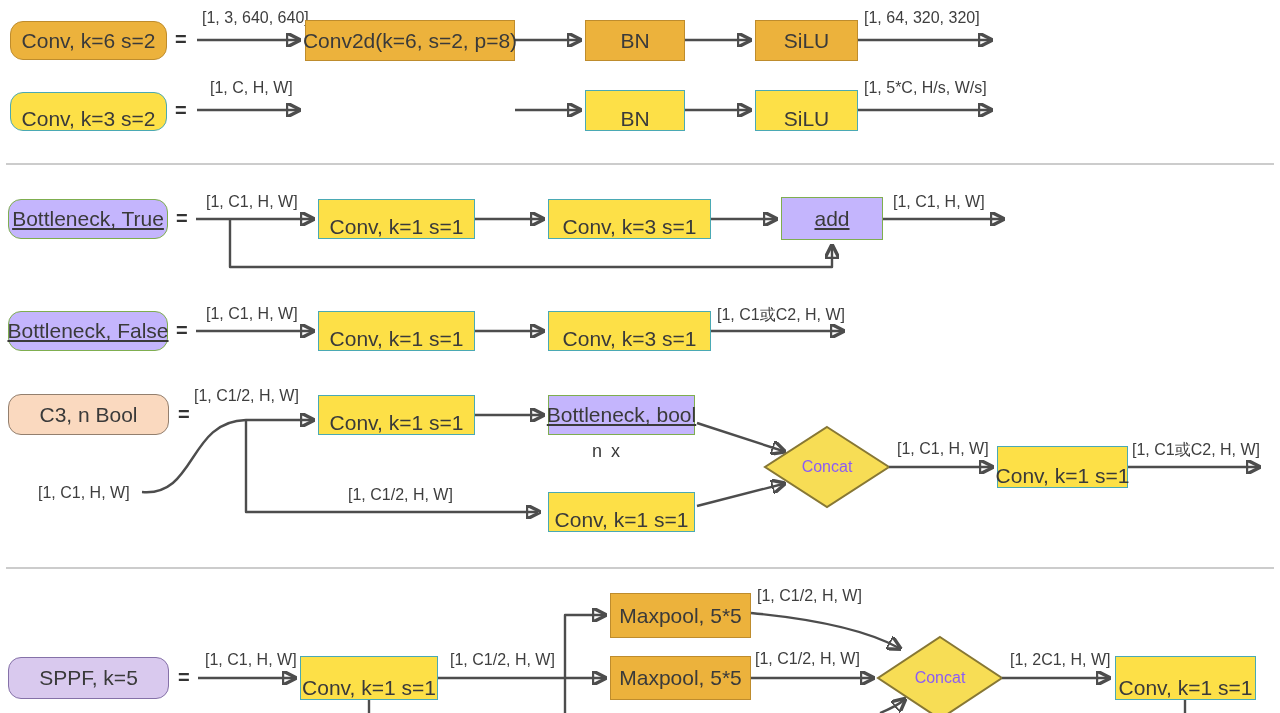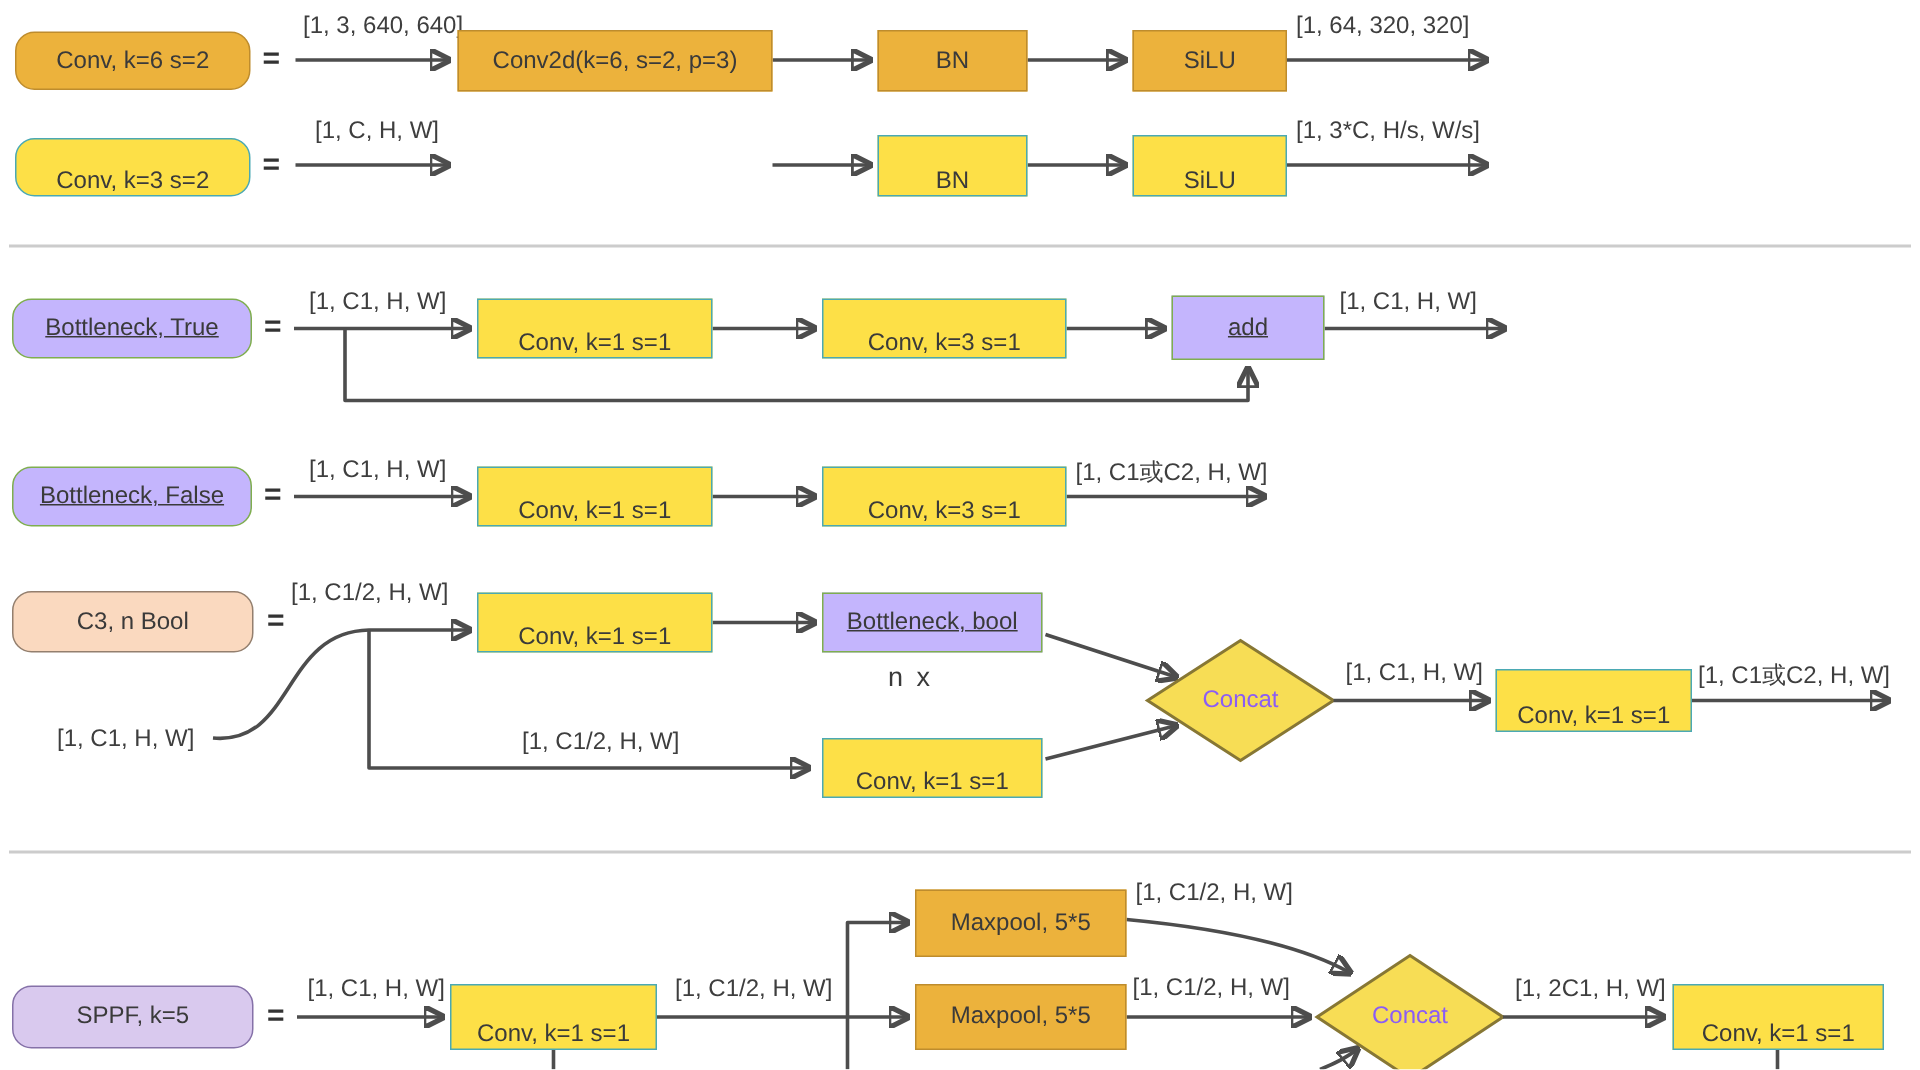--- a/index.html
+++ b/index.html
@@ -2,21 +2,21 @@
 <html><head>
 <meta charset="utf-8">
 <style>
   html,body{margin:0;padding:0;background:#ffffff;}
   .canvas{
     position:relative;width:1280px;height:713px;background:#ffffff;overflow:hidden;
     font-family:"Liberation Sans",sans-serif;color:#3a3a3a;
   }
   .node{
     position:absolute;box-sizing:border-box;display:flex;align-items:center;justify-content:center;
-    font-size:16px;line-height:1.1;color:#3a3a3a;border:1.6px solid #888;white-space:nowrap;
+    font-size:21px;line-height:1.1;color:#3a3a3a;border:1.6px solid #888;white-space:nowrap;
   }
   .pill{border-radius:13px;border-width:1.8px;}
   .orange{background:#ECB23C;border-color:#BE8C2D;}
   .cyan{background:#fde047;border-color:#4AA9B4;align-items:flex-end;}
   .green{background:#c4b5fd;border-color:#7FAE4F;text-decoration:underline;}
   .peach{background:#FAD9BF;border-color:#937F6E;}
   .purple{background:#D9C9EE;border-color:#8571A8;}
   .lbl{position:absolute;font-size:16px;color:#3e3e3e;white-space:nowrap;}
   .eq{position:absolute;font-size:20px;font-weight:800;color:#333;}
   .dlabel{position:absolute;display:flex;align-items:center;justify-content:center;font-size:16px;color:#8b5cf6;}
@@ -94,42 +94,42 @@
 
   <div class="divider" style="top:163px;"></div>
   <div class="divider" style="top:567px;"></div>
 
   <div class="node pill orange" style="left:10px;top:21px;width:157px;height:39px;">
       <span>Conv, k=6 s=2</span>
     </div>
   <div class="eq" style="left:175px;top:28px;">=</div>
   <div class="lbl" style="left:202px;top:9px;">[1, 3, 640, 640]</div>
   <div class="node orange" style="left:305px;top:20px;width:210px;height:41px;">
-      <span>Conv2d(k=6, s=2, p=3)</span>
+      <span>Conv2d(k=6, s=2, p=8)</span>
     </div>
   <div class="node orange" style="left:585px;top:20px;width:100px;height:41px;">
       <span>BN</span>
     </div>
   <div class="node orange" style="left:755px;top:20px;width:103px;height:41px;">
       <span>SiLU</span>
     </div>
   <div class="lbl" style="left:864px;top:9px;">[1, 64, 320, 320]</div>
 
   <div class="node pill cyan" style="left:10px;top:92px;width:157px;height:39px;">
       <span>Conv, k=3 s=2</span>
     </div>
   <div class="eq" style="left:175px;top:99px;">=</div>
   <div class="lbl" style="left:210px;top:79px;">[1, C, H, W]</div>
   <div class="node cyan" style="left:585px;top:90px;width:100px;height:41px;">
       <span>BN</span>
     </div>
   <div class="node cyan" style="left:755px;top:90px;width:103px;height:41px;">
       <span>SiLU</span>
     </div>
-  <div class="lbl" style="left:864px;top:79px;">[1, 3*C, H/s, W/s]</div>
+  <div class="lbl" style="left:864px;top:79px;">[1, 5*C, H/s, W/s]</div>
 
   <div class="node pill green" style="left:8px;top:199px;width:160px;height:40px;">
       <span>Bottleneck, True</span>
     </div>
   <div class="eq" style="left:176px;top:207px;">=</div>
   <div class="lbl" style="left:206px;top:193px;">[1, C1, H, W]</div>
   <div class="node cyan" style="left:318px;top:199px;width:157px;height:40px;">
       <span>Conv, k=1 s=1</span>
     </div>
   <div class="node cyan" style="left:548px;top:199px;width:163px;height:40px;">

